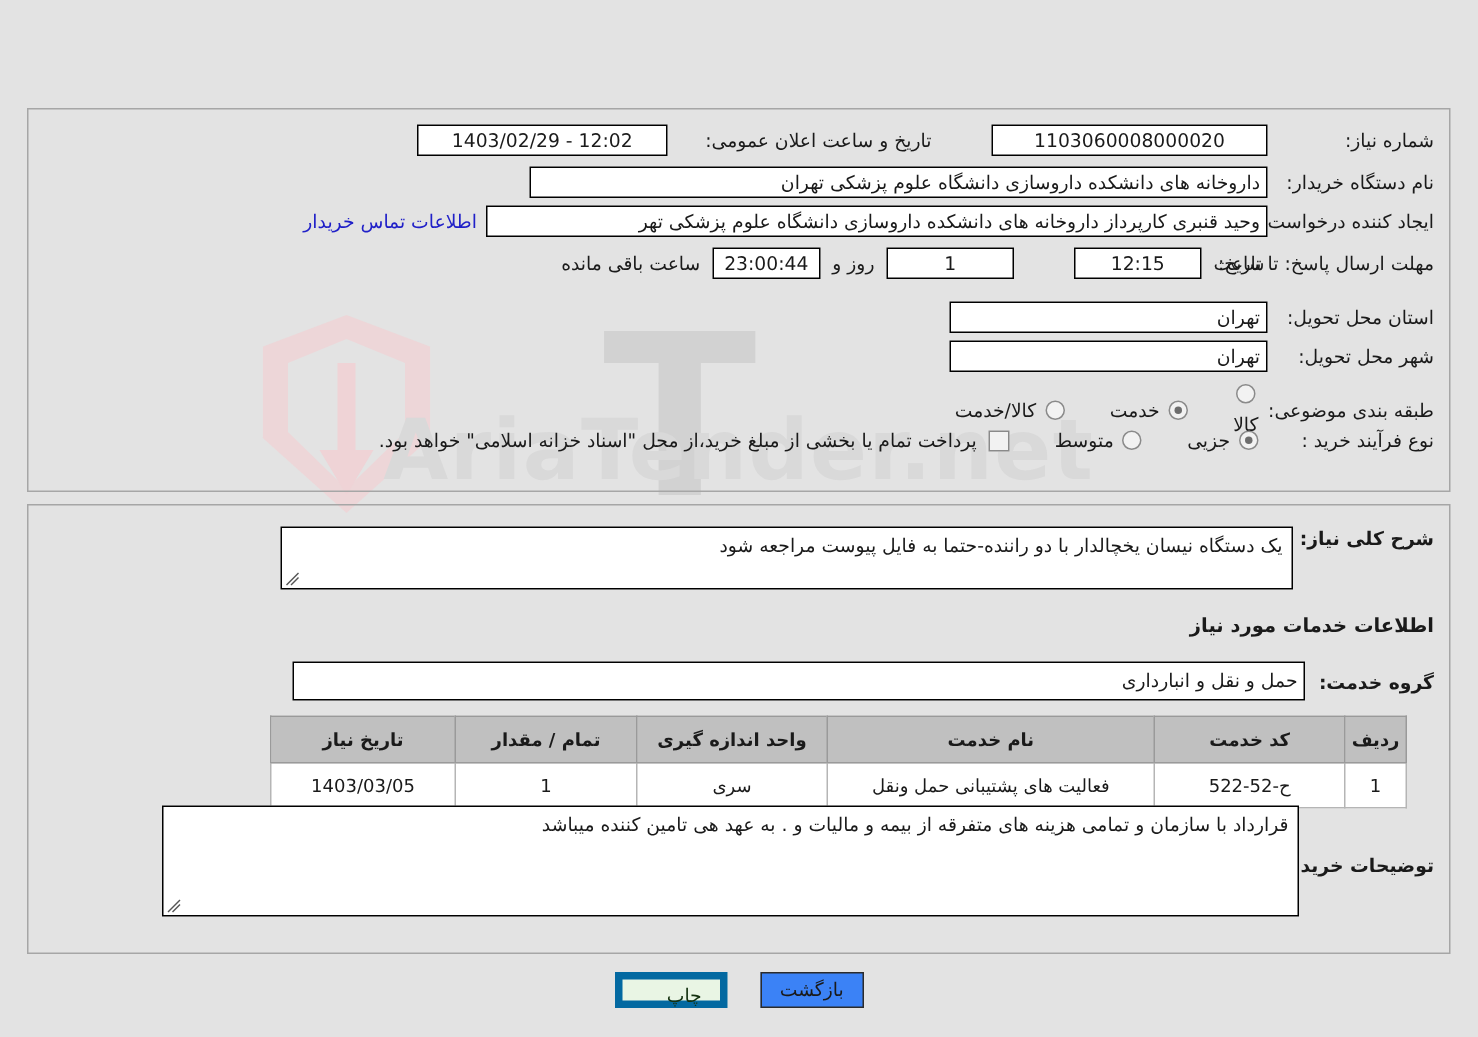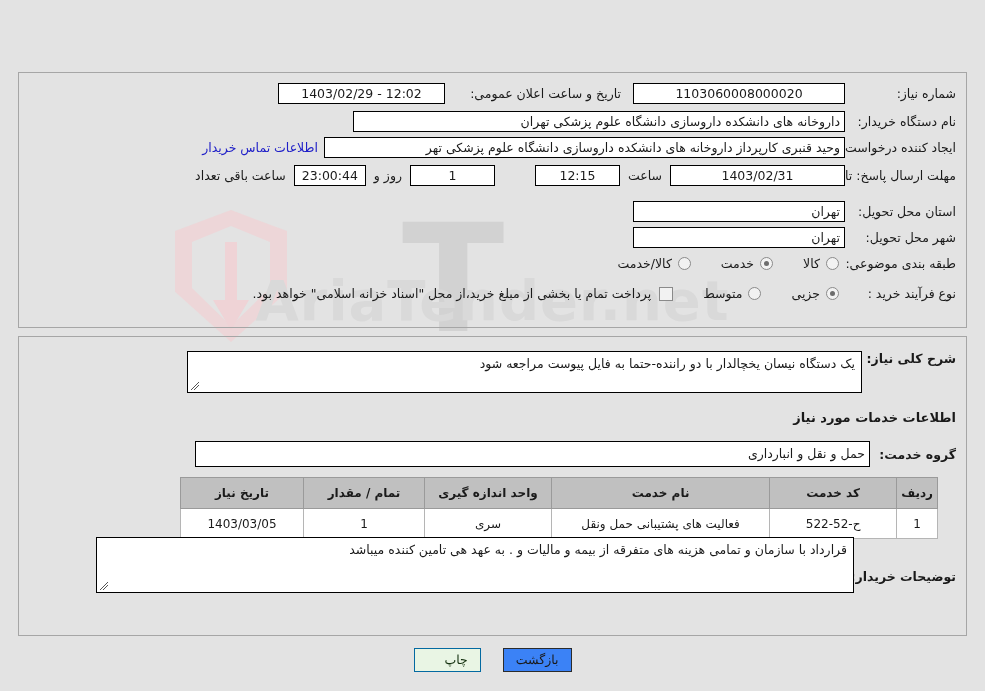--- a/index.html
+++ b/index.html
@@ -243,21 +243,21 @@
     height: 24px;
     min-width: 66px;
     padding: 0 12px;
     box-sizing: border-box;
     cursor: pointer;
     line-height: 22px;
     text-align: center;
   }
   .btn-print {
     background: #e9f5e4;
-    border: 1px solid #0369a1;
+    border: 5px solid #0369a1;
     color: #14310f;
     padding-left: 30px;
   }
   .btn-back {
     background: #3b82f6;
     border: 1px solid #2b2b2b;
     color: #1a1a1a;
   }
   .heading-sub {
     font-size: 13px;
@@ -279,62 +279,61 @@
     </svg>
     <div class="wm-t">T</div>
     <div class="wm-text">AriaTender.net</div>
   </div>
 
 
   <div class="panel" id="panel-top">
 
     <div class="row" style="top:10px; right:10px;">
       <div class="lbl" style="width:105px;">شماره نیاز:</div>
-      <div class="fld center" style="width:212px; margin-right:6px;">1103060008000020</div>
+      <div class="fld center" style="width:184px; margin-right:6px;">1103060008000020</div>
     </div>
     <div class="row" style="top:10px; right:345px;">
       <div class="lbl" style="width:170px;">تاریخ و ساعت اعلان عمومی:</div>
       <div class="fld center" style="width:167px; margin-right:6px;">12:02 - 1403/02/29</div>
     </div>
 
     <div class="row" style="top:38px; right:10px;">
       <div class="lbl" style="width:105px;">نام دستگاه خریدار:</div>
       <div class="fld right" style="width:492px; margin-right:6px;">داروخانه های دانشکده داروسازی دانشگاه علوم پزشکی تهران</div>
     </div>
 
     <div class="row" style="top:64px; right:10px;">
       <div class="lbl" style="width:105px;">ایجاد کننده درخواست:</div>
       <div class="fld right" style="width:521px; margin-right:6px;">وحید قنبری کارپرداز داروخانه های دانشکده داروسازی دانشگاه علوم پزشکی تهر</div>
       <a class="link" style="margin-right:6px;" href="#">اطلاعات تماس خریدار</a>
     </div>
 
     <div class="row" style="top:92px; right:10px;">
       <div class="lbl" style="width:105px; line-height:15px;">مهلت ارسال پاسخ: تا تاریخ:</div>
-      <div class="fld center" style="width:175px; margin-right:6px;">1403/02/31</div>
       <div class="lbl" style="margin-right:8px;">ساعت</div>
       <div class="fld center" style="width:85px; margin-right:8px;">12:15</div>
       <div class="fld center" style="width:85px; margin-right:40px;">1</div>
       <div class="lbl" style="margin-right:8px;">روز و</div>
       <div class="fld cream" style="width:72px; margin-right:8px;">23:00:44</div>
-      <div class="lbl" style="margin-right:8px;">ساعت باقی تعداد</div>
+      <div class="lbl" style="margin-right:8px;">ساعت باقی مانده</div>
     </div>
 
     <div class="row" style="top:128px; right:10px;">
       <div class="lbl" style="width:105px;">استان محل تحویل:</div>
       <div class="fld right" style="width:212px; margin-right:6px;">تهران</div>
     </div>
 
     <div class="row" style="top:154px; right:10px;">
       <div class="lbl" style="width:105px;">شهر محل تحویل:</div>
       <div class="fld right" style="width:212px; margin-right:6px;">تهران</div>
     </div>
 
     <div class="row" style="top:183px; right:10px;">
       <div class="lbl" style="width:105px;">طبقه بندی موضوعی:</div>
-      <div class="radio-group" style="margin-right:12px;">
+      <div class="radio-group" style="margin-right:12px;flex-direction:column;">
         <span class="radio"></span>
         <span class="radio-label">کالا</span>
       </div>
       <div class="radio-group" style="margin-right:30px;">
         <span class="radio sel"></span>
         <span class="radio-label">خدمت</span>
       </div>
       <div class="radio-group" style="margin-right:30px;">
         <span class="radio"></span>
         <span class="radio-label">کالا/خدمت</span>
@@ -399,21 +398,21 @@
             <td>1</td>
             <td>1403/03/05</td>
           </tr>
         </tbody>
       </table>
     </div>
 
     <div class="row" style="top:232px; right:10px;">
       <div class="lbl lbl-bold" style="width:88px;">توضیحات خریدار:</div>
     </div>
-    <div class="ta" style="position:absolute; top:200px; right:112px; width:758px; height:56px;">
+    <div class="ta" style="position:absolute; top:200px; right:100px; width:758px; height:74px;">
       <span>قرارداد با سازمان و تمامی هزینه های متفرقه از بیمه و مالیات و . به عهد هی تامین کننده میباشد</span>
       <svg class="grip" viewBox="0 0 10 10">
         <line x1="1" y1="9" x2="9" y2="1" stroke="#555" stroke-width="1"></line>
         <line x1="4" y1="9" x2="9" y2="4" stroke="#555" stroke-width="1"></line>
       </svg>
     </div>
   </div>
 
   <div class="btns">
     <button class="btn btn-back">بازگشت</button>

